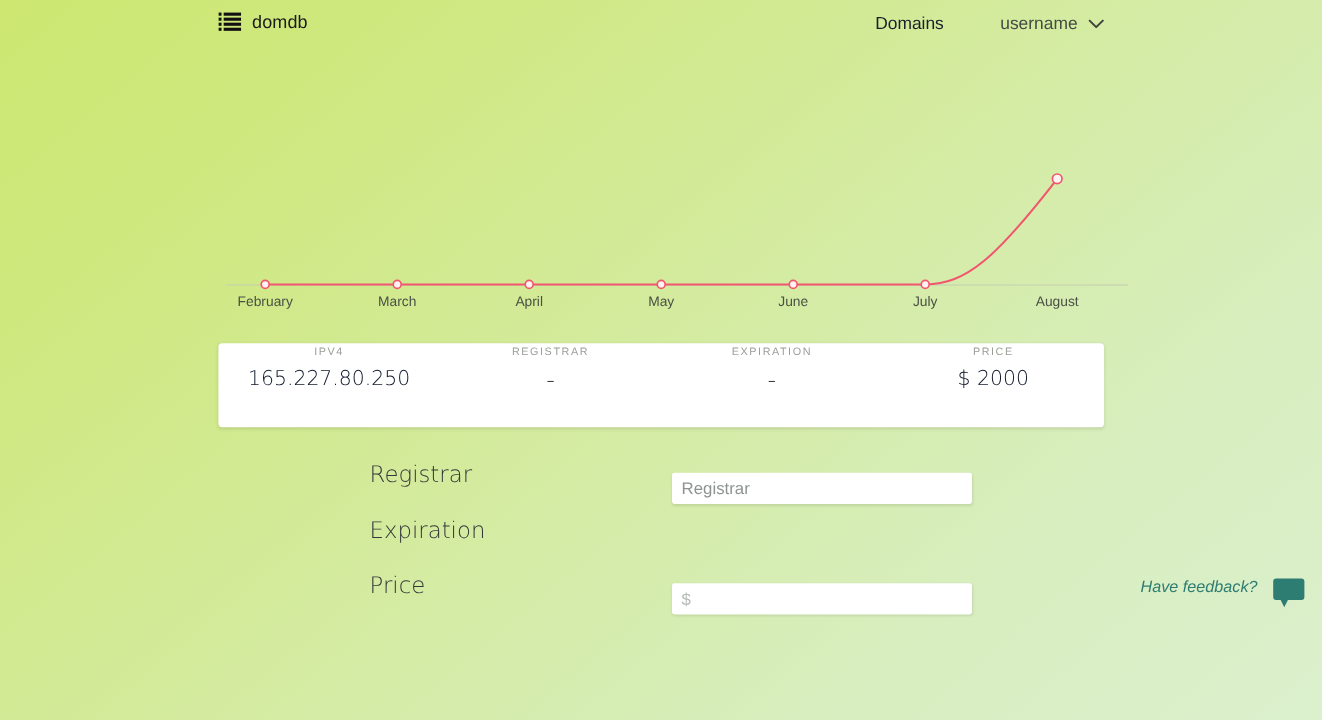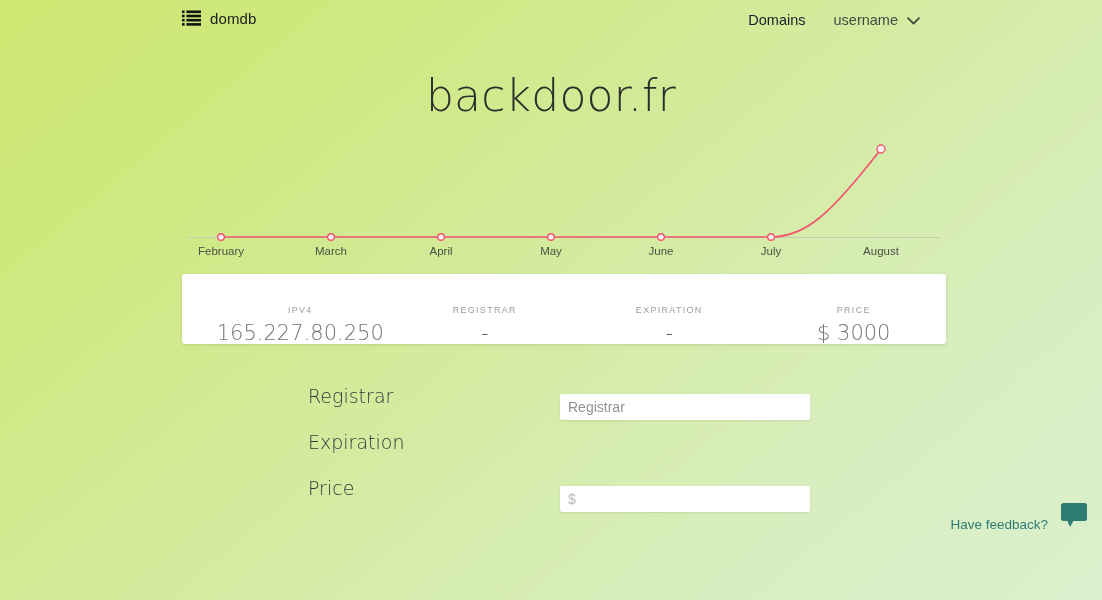--- a/index.html
+++ b/index.html
@@ -64,20 +64,21 @@
     font-size: 14.5px;
     color: #17212b;
     cursor: pointer;
     white-space: nowrap;
   }
   .nav-user {
     display: flex;
     align-items: center;
     gap: 9px;
     cursor: pointer;
+    margin-left: 19px;
   }
   .nav-user-name {
     font-size: 14.5px;
     color: #444b44;
     white-space: nowrap;
   }
   .chev { display:block; }
 
   
   .page-title {
@@ -105,45 +106,44 @@
   .chart-label {
     font-family: "Liberation Sans", sans-serif;
     font-size: 11.5px;
     fill: #4a5145;
   }
 
   
   .stats-card {
     position: absolute;
     left: 182px;
-    top: 274px;
+    top: 286px;
     width: 738px;
     height: 70px;
     background: #ffffff;
     border-radius: 3px;
     box-shadow: 0 1px 3px rgba(60,70,40,.16);
     display: flex;
-    align-items: flex-end;
-    padding-left: 26px;
+    align-items: flex-start;
   }
   .stat {
     flex: 1 1 0;
     text-align: center;
     padding-top: 2px;
   }
   .stat-label {
     font-size: 9px;
     letter-spacing: 1.3px;
     color: #9a9f98;
     text-transform: uppercase;
     margin-bottom: 7px;
   }
   .stat-value {
-    font-size: 21px;
-    color: #737373;
+    font-size: 17px;
+    color: #0f172a;
     font-weight: 300;
     font-family: "DejaVu Sans", sans-serif;
     line-height: 22px;
   }
   .stat-value.dash { font-size: 20px; color: #2b2b2b; }
   .check-icon { display: inline-block; vertical-align: middle; }
 
   
   .form {
     position: absolute;
@@ -192,25 +192,26 @@
     color: #b6bbb6;
     font-size: 14px;
     margin-right: 9px;
     user-select: none;
   }
 
   
   .feedback {
     position: absolute;
     right: 14px;
-    bottom: 8px;
-    display: flex;
-    align-items: flex-end;
+    bottom: 28px;
+    display: flex;
+    align-items: flex-start;
     gap: 12px;
     cursor: pointer;
+    font-style: italic;
   }
   .feedback-text {
     font-size: 13.5px;
     color: #2e7d73;
   }
   .bubble-icon { display: block; }
 </style>
 </head>
 <body>
 
@@ -240,21 +241,20 @@
         <span class="nav-user-name">username</span>
         <span class="chev">
           <svg width="13" height="8" viewBox="0 0 13 8" xmlns="http://www.w3.org/2000/svg">
             <path d="M1 1.2 L6.5 6.6 L12 1.2" fill="none" stroke="#3c443c" stroke-width="1.7" stroke-linecap="round" stroke-linejoin="round"></path>
           </svg>
         </span>
       </span>
     </div>
   </div>
 
-  <div class="page-title">backdoor.fr</div>
 
   <div class="chart-wrap">
     <svg class="chart-svg" width="810" height="140" viewBox="0 0 810 140" xmlns="http://www.w3.org/2000/svg">
 
       <line x1="38" y1="110.5" x2="790" y2="110.5" stroke="#c3cdb0" stroke-width="1"></line>
 
       <path d="M 71 110 L 181 110 L 291 110 L 401 110 L 511 110 L 621 110 C 655 110, 680 88, 731 22" fill="none" stroke="#f2566e" stroke-width="1.7" stroke-linejoin="round"></path>
 
       <circle cx="71" cy="110" r="3.3" fill="#fdf3f1" stroke="#f2566e" stroke-width="1.4"></circle>
       <circle cx="181" cy="110" r="3.3" fill="#fdf3f1" stroke="#f2566e" stroke-width="1.4"></circle>
@@ -287,21 +287,21 @@
     </div>
 
     <div class="stat">
       <div class="stat-label">EXPIRATION</div>
       <div class="stat-value dash">-</div>
     </div>
 
 
     <div class="stat">
       <div class="stat-label">PRICE</div>
-      <div class="stat-value">$ 3000</div>
+      <div class="stat-value">$ 2000</div>
     </div>
   </div>
 
   <div class="form">
 
     <div class="form-row">
       <div class="form-label">Registrar</div>
       <div class="form-field" style="top:9px;">
         <input class="form-input" type="text" placeholder="Registrar" style="">
       </div>

